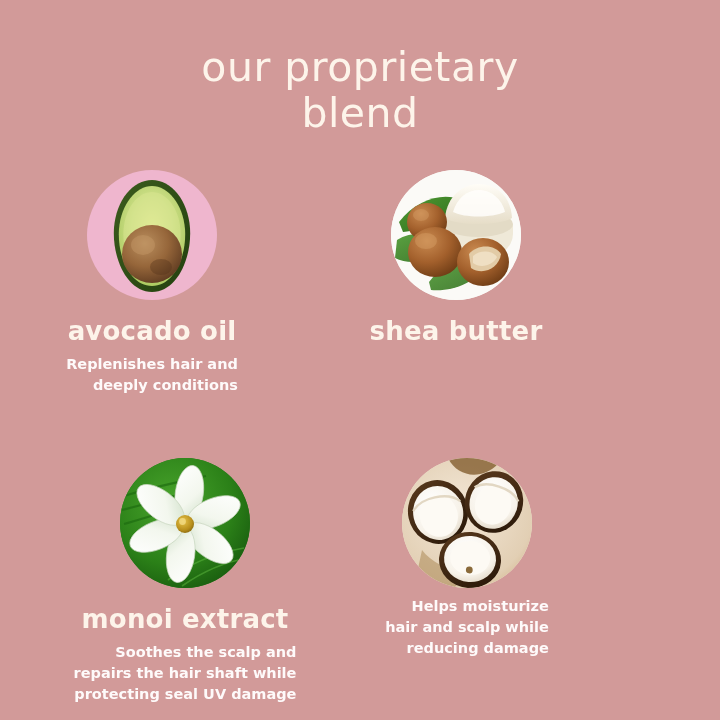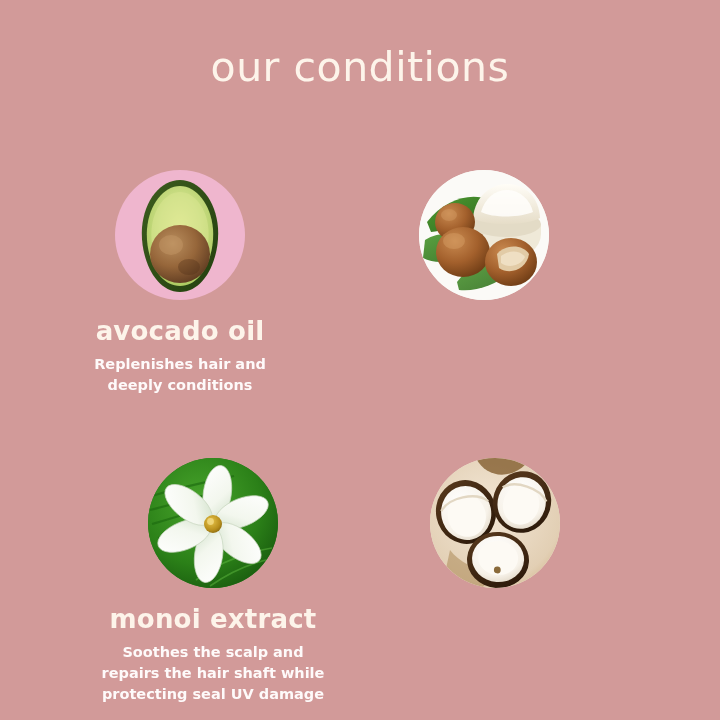--- a/index.html
+++ b/index.html
@@ -35,21 +35,20 @@
     font-weight:400;
     letter-spacing:0.5px;
     line-height:46px;
   }
 
   
   .grid {
     position:absolute;
     top:170px; left:0;
     width:608px;
-    margin-left:28px;
   }
   .row { display:flex; }
   .row-2 { margin-top:62px;padding-left:44px; }
 
   .cell {
     width:360px;
     display:flex;
     flex-direction:column;
     align-items:center;
   }
@@ -80,33 +79,34 @@
     margin-top:16px;
     text-align:center;
     white-space:nowrap;
   }
   .item-desc {
     color:#fefafa;
     font-family:"DejaVu Sans", sans-serif;
     font-size:14.5px;
     font-weight:600;
     line-height:21px;
-    text-align:center;
+    text-align:right;
     margin-top:8px;
     max-width:250px;
     white-space:pre-line;
   }
 </style>
 </head>
 <body>
 
 <div class="poster">
 
   <div class="title-block">
-    <span class="title-line">our conditions</span>
+    <span class="title-line">our proprietary</span>
+    <span class="title-line">blend</span>
   </div>
 
   <div class="grid">
 
     <div class="row">
 
       <div class="cell">
         <div class="circle-wrap avocado">
           <svg viewBox="0 0 130 130" xmlns="http://www.w3.org/2000/svg">
             <defs>
@@ -175,20 +175,21 @@
             <ellipse cx="36" cy="52" rx="20" ry="19" fill="url(#nutG)"></ellipse>
             <ellipse cx="30" cy="45" rx="8" ry="6" fill="#d8a169" opacity="0.4"></ellipse>
             <ellipse cx="44" cy="82" rx="27" ry="25" fill="url(#nutG)"></ellipse>
             <ellipse cx="35" cy="71" rx="11" ry="8" fill="#d8a169" opacity="0.42"></ellipse>
             <ellipse cx="92" cy="92" rx="26" ry="24" fill="url(#nutG)"></ellipse>
 
             <path d="M78 84 C86 74 104 74 110 84 C108 98 92 106 80 98 Z" fill="#e2cba6"></path>
             <path d="M82 86 C89 80 101 80 106 87 C102 95 90 99 82 93 Z" fill="#efdfc3"></path>
           </svg>
         </div>
+        <div class="item-title">shea butter</div>
       </div>
     </div>
 
     <div class="row row-2">
 
       <div class="cell">
         <div class="circle-wrap monoi">
           <svg viewBox="0 0 130 130" xmlns="http://www.w3.org/2000/svg">
             <defs>
               <radialGradient id="leafBg" cx="40%" cy="35%" r="78%">
@@ -279,16 +280,19 @@
             </g>
 
             <g transform="translate(68,102) rotate(4)">
               <ellipse cx="0" cy="0" rx="31" ry="28" fill="url(#shellG)"></ellipse>
               <ellipse cx="0" cy="-1" rx="26" ry="23" fill="url(#meatG)"></ellipse>
               <ellipse cx="0" cy="-2" rx="20" ry="17" fill="#fdfaf4"></ellipse>
               <circle cx="0" cy="10" r="3.4" fill="#8a6a3a"></circle>
             </g>
           </svg>
         </div>
+        <div class="item-desc">Helps moisturize
+hair and scalp while
+reducing damage</div>
       </div>
     </div>
   </div>
 </div>
 
 </body></html>

